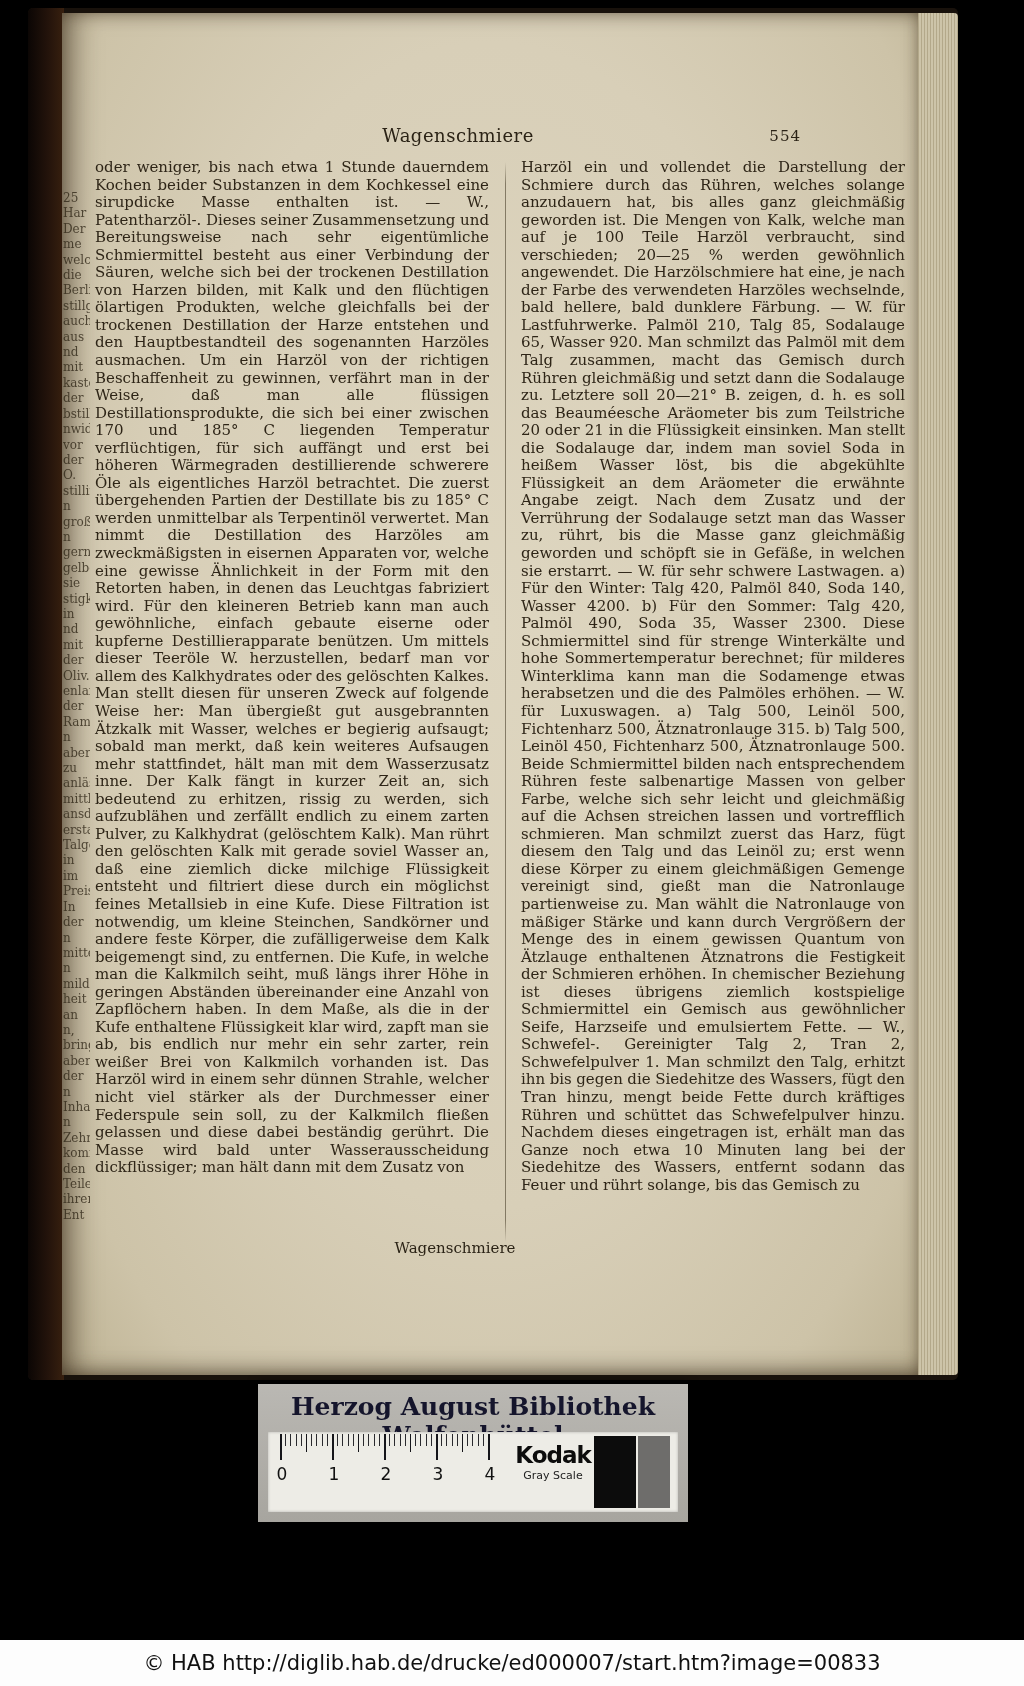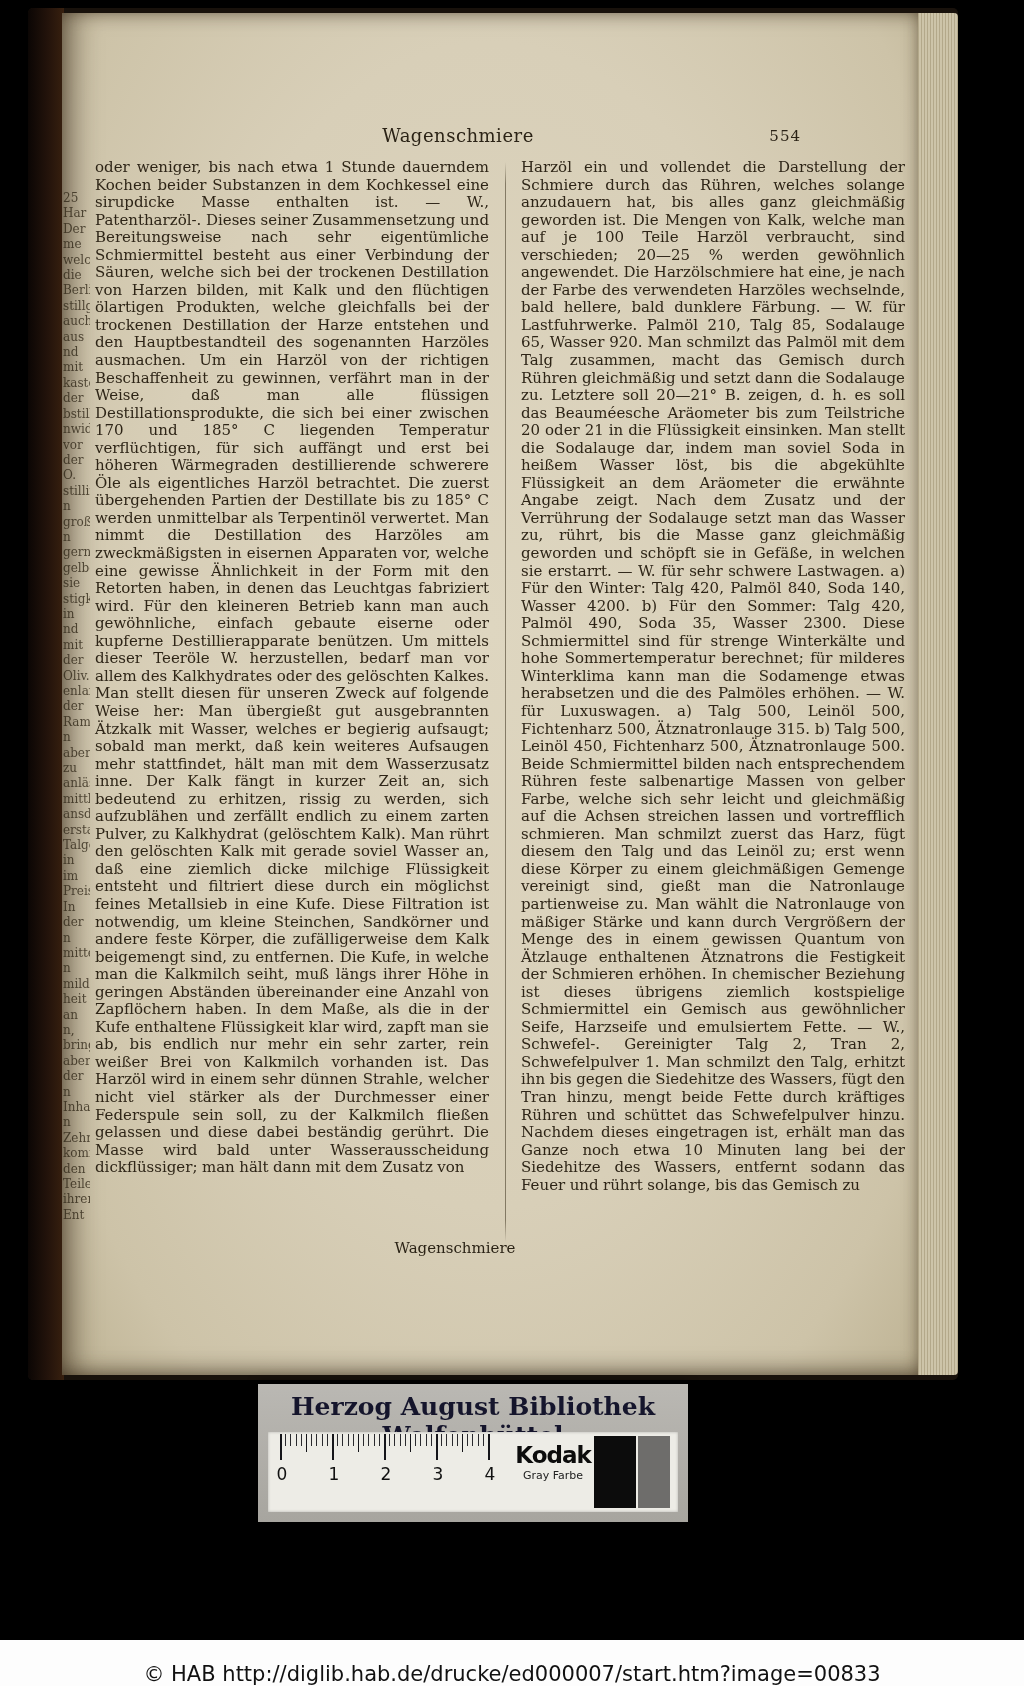--- a/index.html
+++ b/index.html
@@ -108,21 +108,21 @@
   .gray-scale-word {
     font-family:"DejaVu Sans", sans-serif; font-size:11px; color:#222; display:block; margin-top:1px;
   }
   .patches { position:absolute; right:8px; top:4px; height:72px; display:flex; gap:2px; }
   .patch-black { width:42px; height:72px; background:#0c0c0c; }
   .patch-gray  { width:32px; height:72px; background:#6e6d6b; }
 
   
   .caption-bar {
     position:absolute; left:0; top:1640px; width:1024px; height:46px;
-    background:#fdfdfd; display:flex; align-items:flex-end; justify-content:center;
+    background:#fdfdfd; display:flex; align-items:center; justify-content:center;
   }
   .caption-text { font-family:"DejaVu Sans", sans-serif; font-size:21px; color:#111; }
 </style>
 </head>
 <body>
 
 <div class="book">
   <div class="spine"></div>
   <div class="page-stack"></div>
 
@@ -208,21 +208,21 @@
     <div class="ruler">
       <div class="ticks"></div>
       <span class="ruler-num n0">0</span>
       <span class="ruler-num n1">1</span>
       <span class="ruler-num n2">2</span>
       <span class="ruler-num n3">3</span>
       <span class="ruler-num n4">4</span>
     </div>
     <div class="kodak-brand">
       <span class="kodak-word">Kodak</span>
-      <span class="gray-scale-word">Gray Farbe</span>
+      <span class="gray-scale-word">Gray Scale</span>
     </div>
     <div class="patches">
       <div class="patch-black"></div>
       <div class="patch-gray"></div>
     </div>
   </div>
 </div>
 
 <div class="caption-bar">
   <div class="caption-text">© HAB http://diglib.hab.de/drucke/ed000007/start.htm?image=00833</div>

